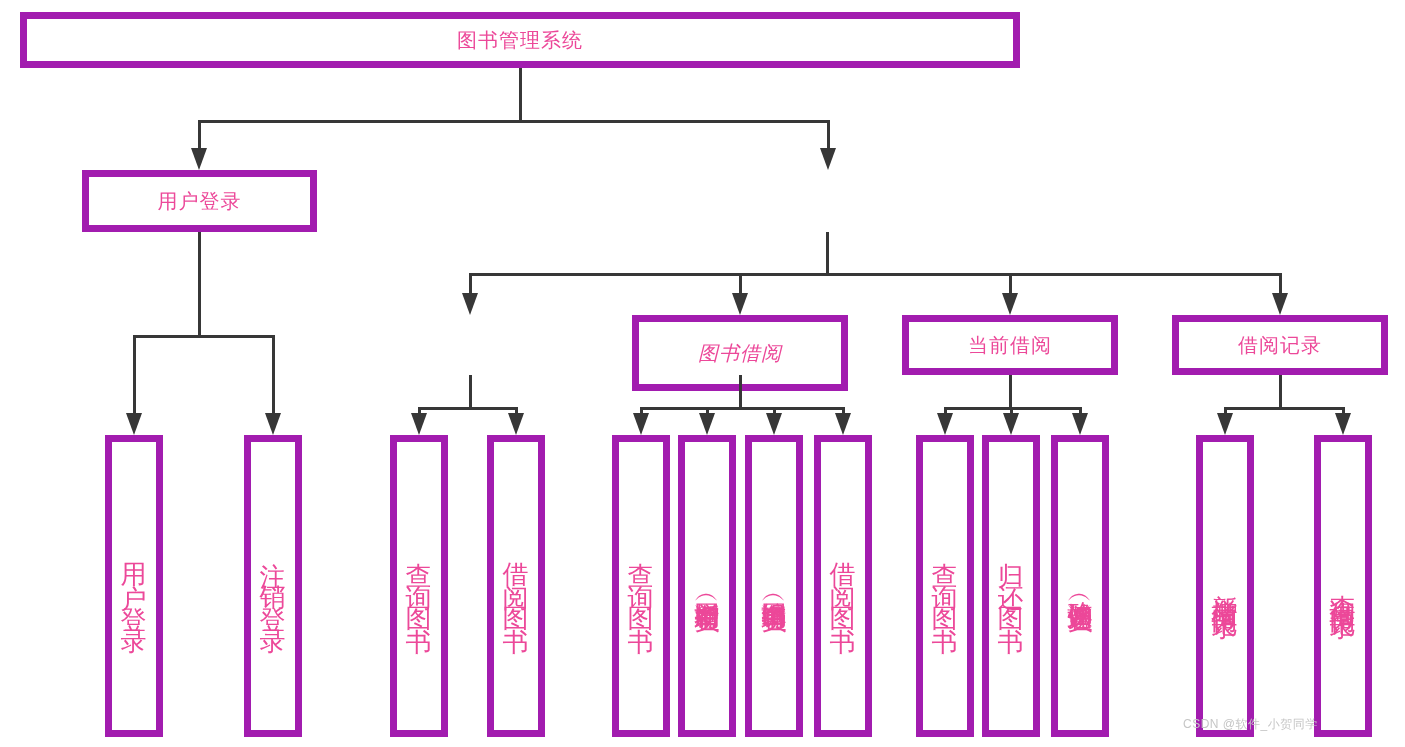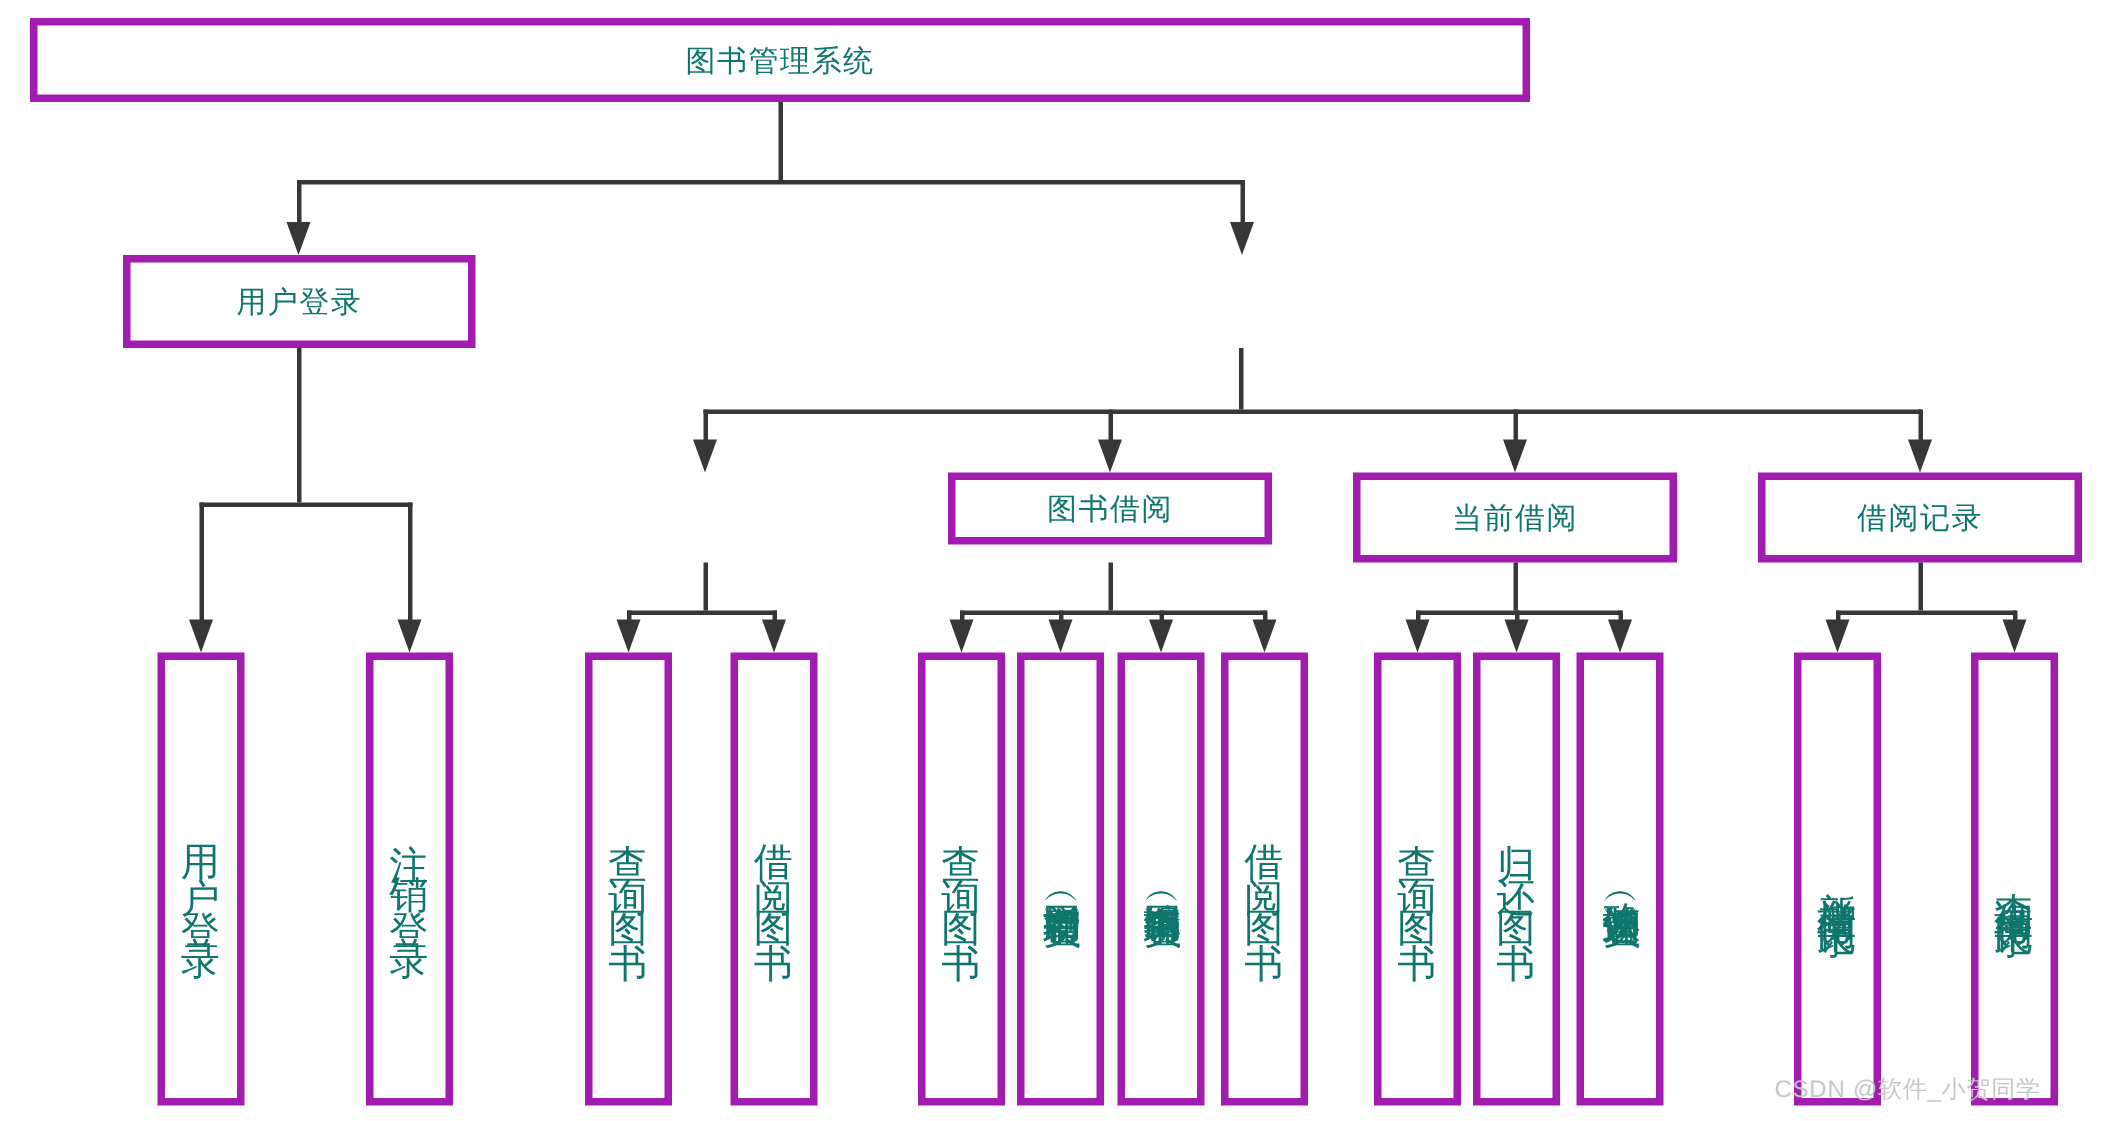--- a/index.html
+++ b/index.html
@@ -6,26 +6,26 @@
   #canvas{
     position:relative;
     width:1405px;height:747px;
     background:#ffffff;
     font-family:"Liberation Sans","DejaVu Sans",sans-serif;
     overflow:hidden;
   }
   .box{
     position:absolute;
     box-sizing:border-box;
-    border:5px solid #a21caf;
+    border:7px solid #a21caf;
     background:#ffffff;
     display:flex;
     align-items:center;
     justify-content:center;
-    color:#0f766e;
+    color:#ec4899;
     font-size:20px;
     letter-spacing:1px;
   }
   .vbox{
     writing-mode:vertical-rl;
     text-orientation:mixed;
     font-size:26px;
     width:58px;height:302px;
     top:435px;
     letter-spacing:2px;
@@ -38,39 +38,39 @@
   .hl{position:absolute;height:3px;background:#373737;}
   .arrow{
     position:absolute;width:0;height:0;
     border-left:8px solid transparent;
     border-right:8px solid transparent;
     border-top:22px solid #373737;
   }
   .watermark{
     position:absolute;
     left:1183px;top:716px;
-    font-size:16px;
+    font-size:12px;
     color:#c6c6c6;
     letter-spacing:0.5px;
     z-index:5;
     white-space:nowrap;
   }
 </style>
 </head>
 <body>
 
 <div id="canvas">
 
   <div class="box" style="left:20px;top:12px;width:1000px;height:56px;">图书管理系统</div>
 
   <div class="box" style="left:82px;top:170px;width:235px;height:62px;">用户登录</div>
 
 
 
-  <div class="box" style="left:632px;top:315px;width:216px;height:48px;">图书借阅</div>
+  <div class="box" style="left:632px;top:315px;width:216px;height:76px;font-style:italic;">图书借阅</div>
 
   <div class="box" style="left:902px;top:315px;width:216px;height:60px;">当前借阅</div>
 
   <div class="box" style="left:1172px;top:315px;width:216px;height:60px;">借阅记录</div>
 
   <div class="box vbox vt-s" style="left:105px;">用户登录</div>
   <div class="box vbox vt-s" style="left:244px;">注销登录</div>
 
   <div class="box vbox vt-s" style="left:390px;">查询图书</div>
   <div class="box vbox vt-s" style="left:487px;">借阅图书</div>

